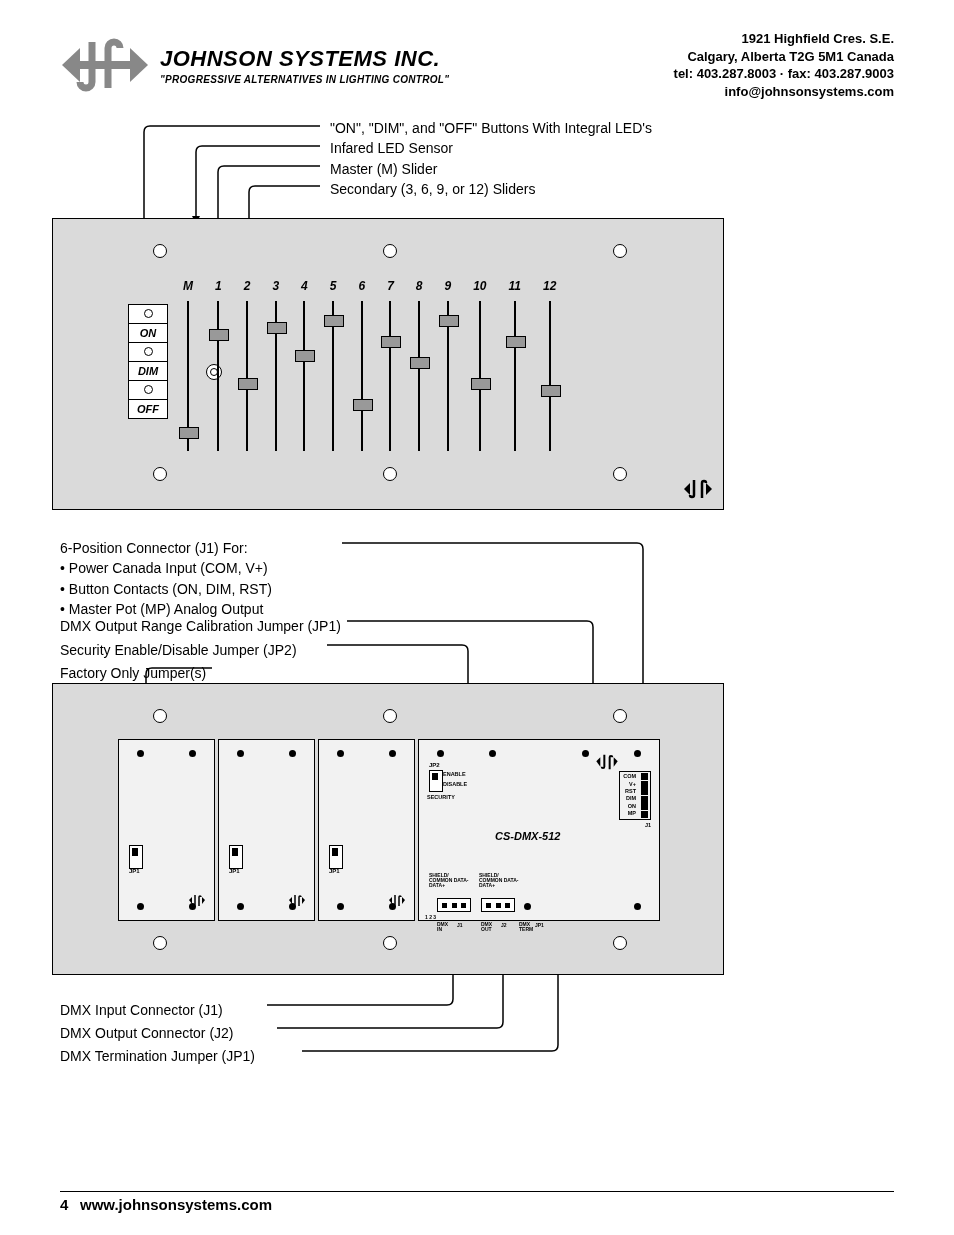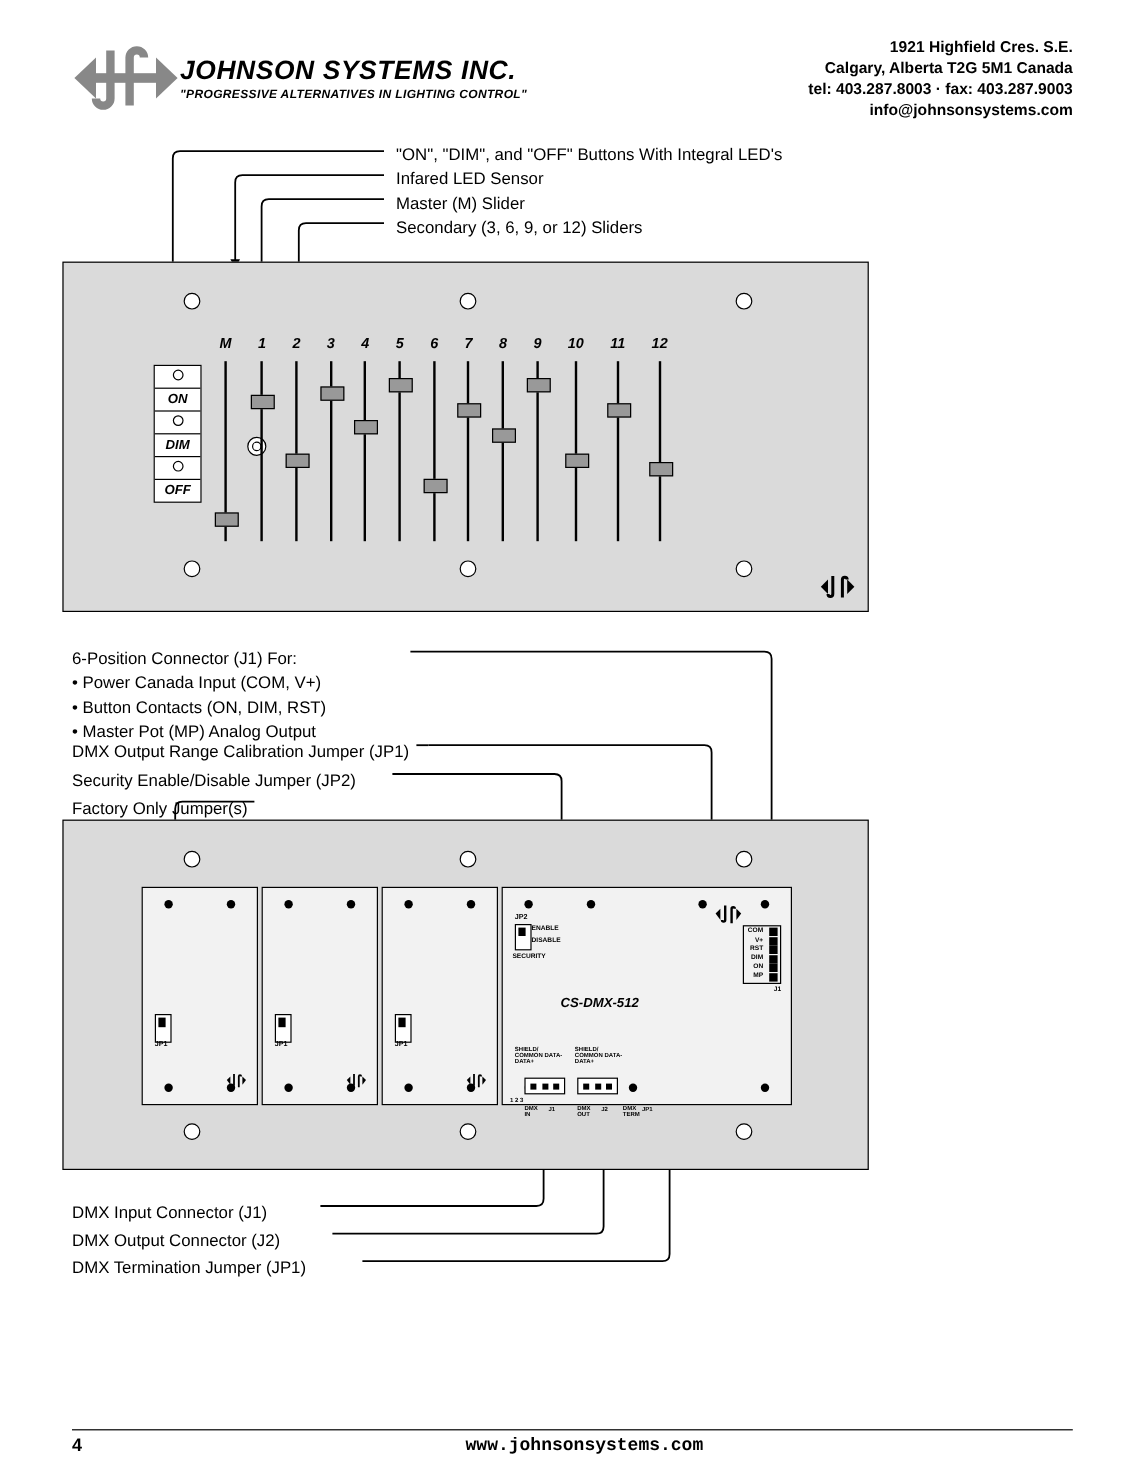--- a/index.html
+++ b/index.html
@@ -17,20 +17,21 @@
     padding: 30px 60px 20px 60px;
   }
   .header {
     display: flex;
     justify-content: space-between;
     align-items: flex-start;
   }
   .logo-block {
     display: flex;
     align-items: center;
+    gap: 10px;
   }
   .logo-mark { width: 90px; height: 70px; }
   .company-text { display: flex; flex-direction: column; }
   .company-name {
     font-family: Arial, Helvetica, sans-serif;
     font-weight: 900;
     font-style: italic;
     font-size: 22px;
     letter-spacing: 0.5px;
     text-transform: uppercase;
@@ -182,21 +183,21 @@
   .sec-box {
     position:absolute;
     left:10px; top:30px;
     width:12px; height:20px;
     border:1px solid #000;
     background:#fff;
   }
   .sec-box::before { content:""; position:absolute; left:2px; top:2px; width:6px; height:7px; background:#000; }
   .sec-text { position:absolute; font-size:5.5px; font-weight:700; left:24px; }
 
-  .model-name { position:absolute; font-weight:900; font-style:italic; font-size:11px; left:48px; top:90px; }
+  .model-name { position:absolute; font-weight:900; font-style:italic; font-size:11px; left:76px; top:90px; }
 
   .j-header {
     position:absolute; right:8px; top:30px;
     width:32px;
     font-size:5.5px; font-weight:700; text-align:right;
     line-height:1.35;
   }
   .j-row { display:flex; align-items:center; justify-content:flex-end; gap:3px; }
   .j-pin { width:7px; height:7px; background:#000; display:inline-block; margin-left:2px; }
   .j-box { border:1px solid #000; padding:1px 2px; margin-top:1px; }
@@ -222,21 +223,21 @@
     position:absolute;
     left:60px; right:60px;
     bottom:22px;
     border-top:1px solid #000;
     display:flex;
     font-weight:900;
     font-size:15px;
     padding-top:4px;
   }
   .footer .pg { width:20px; }
-  .footer .url { flex:1; text-align:center;font-family:Liberation Mono, monospace; }
+  .footer .url { flex:1; text-align:left; }
 
   
   svg.leaders { position:absolute; left:-8px; top:0; width:680px; height:960px; pointer-events:none; }
 </style>
 </head>
 <body>
 
 <div class="page">
 
   <div class="header">

